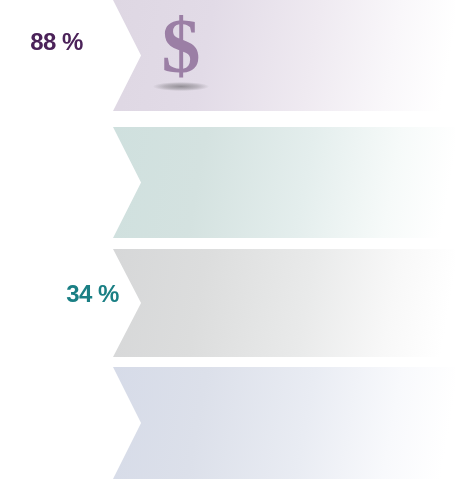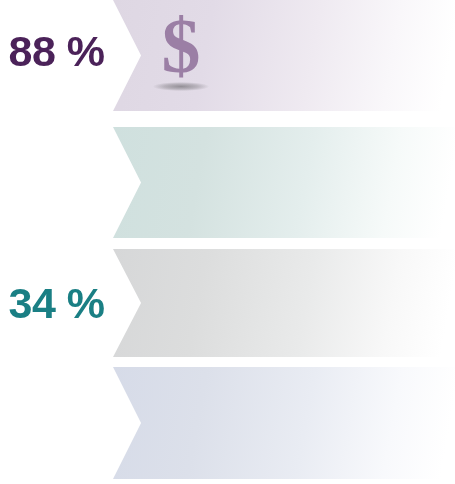--- a/index.html
+++ b/index.html
@@ -39,21 +39,21 @@
     clip-path: polygon(0% 0%, 8.2% 50%, 0% 100%, 100% 100%, 100% 0%);
   }
 
   
   .pct {
     position: absolute;
     left: 0;
     width: 113px;
     text-align: center;
     font-weight: bold;
-    font-size: 43px;
+    font-size: 24px;
     letter-spacing: -0.5px;
     line-height: 1;
     white-space: nowrap;
     font-family: "Liberation Sans", sans-serif;
   }
 
   
   .icon-wrap {
     position: absolute;
     left: 140px;
@@ -91,21 +91,21 @@
   }
   #row-1 .pct { top: 30px; color: #4b2259; }
   #row-1 .icon-wrap { top: 10px; }
   #row-1 .desc { left: 223px; top: 14px; }
 
   
   #row-2 { top: 127px; height: 111px; }
   #row-2 .banner {
     background: linear-gradient(100deg, #cfe0de 0%, #d4e2e0 26%, #e4eeed 56%, #f6faf9 80%, #ffffff 96%);
   }
-  #row-2 .pct { top: 155px; color: #1a7f84; }
+  #row-2 .pct { top: 155px; color: #1a7f84; padding-left: 36px; }
   #row-2 .icon-wrap { top: 140px; }
   #row-2 .desc { left: 223px; top: 151px; }
 
   
   #row-3 { top: 249px; height: 108px; }
   #row-3 .banner {
     background: linear-gradient(100deg, #d6d7d8 0%, #dcdddd 26%, #e9eaea 56%, #f8f8f8 80%, #ffffff 96%);
   }
 
   

